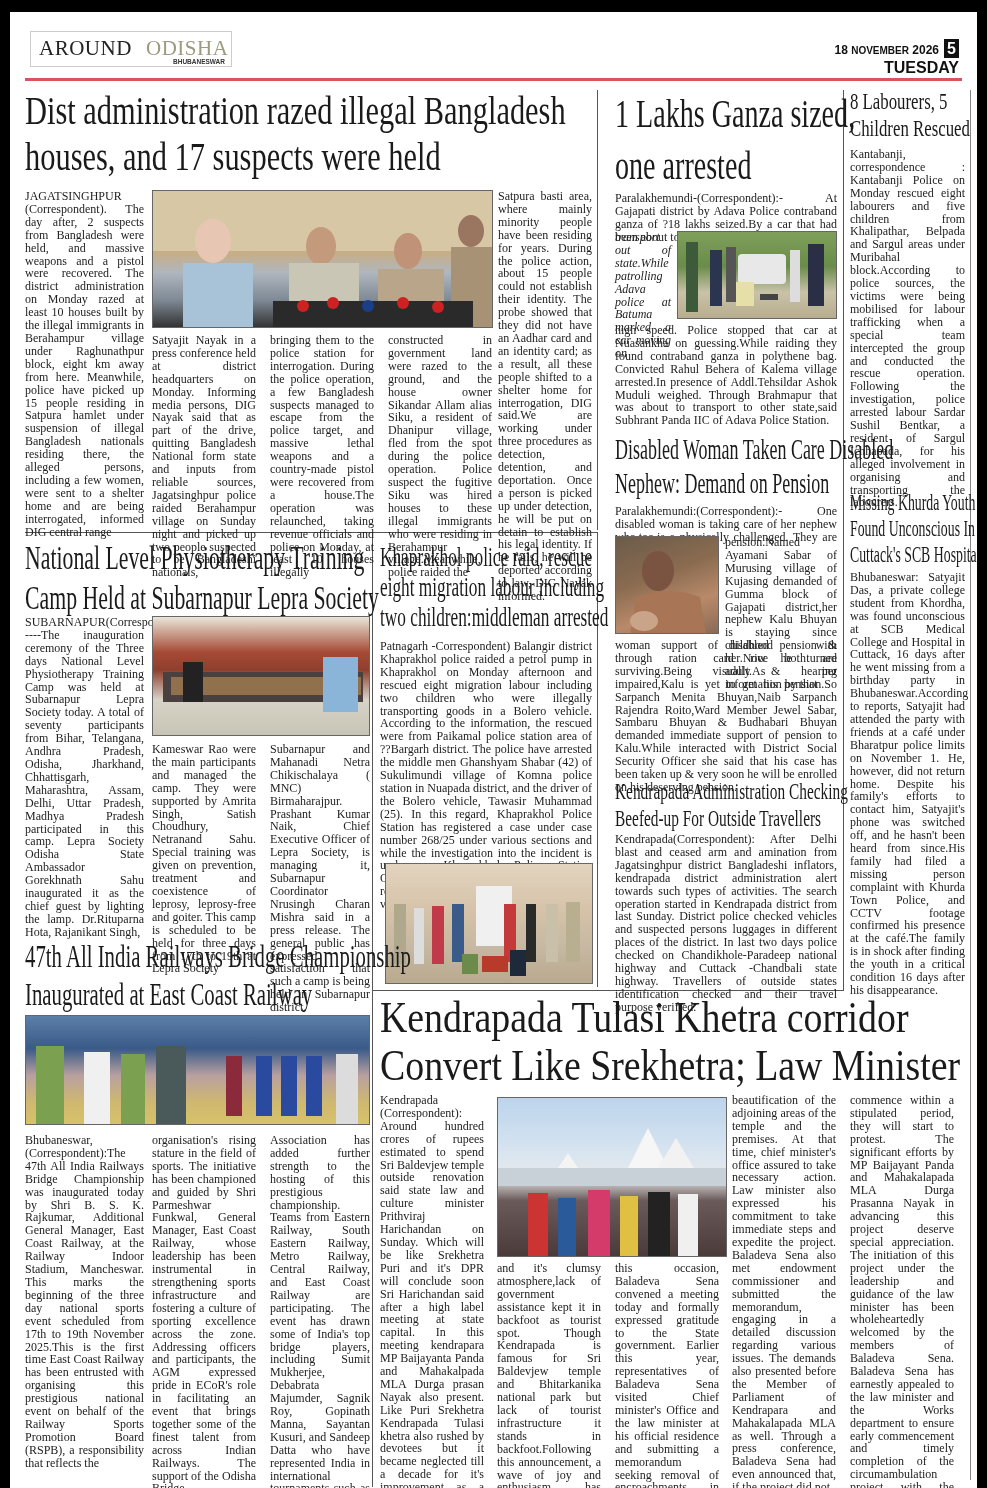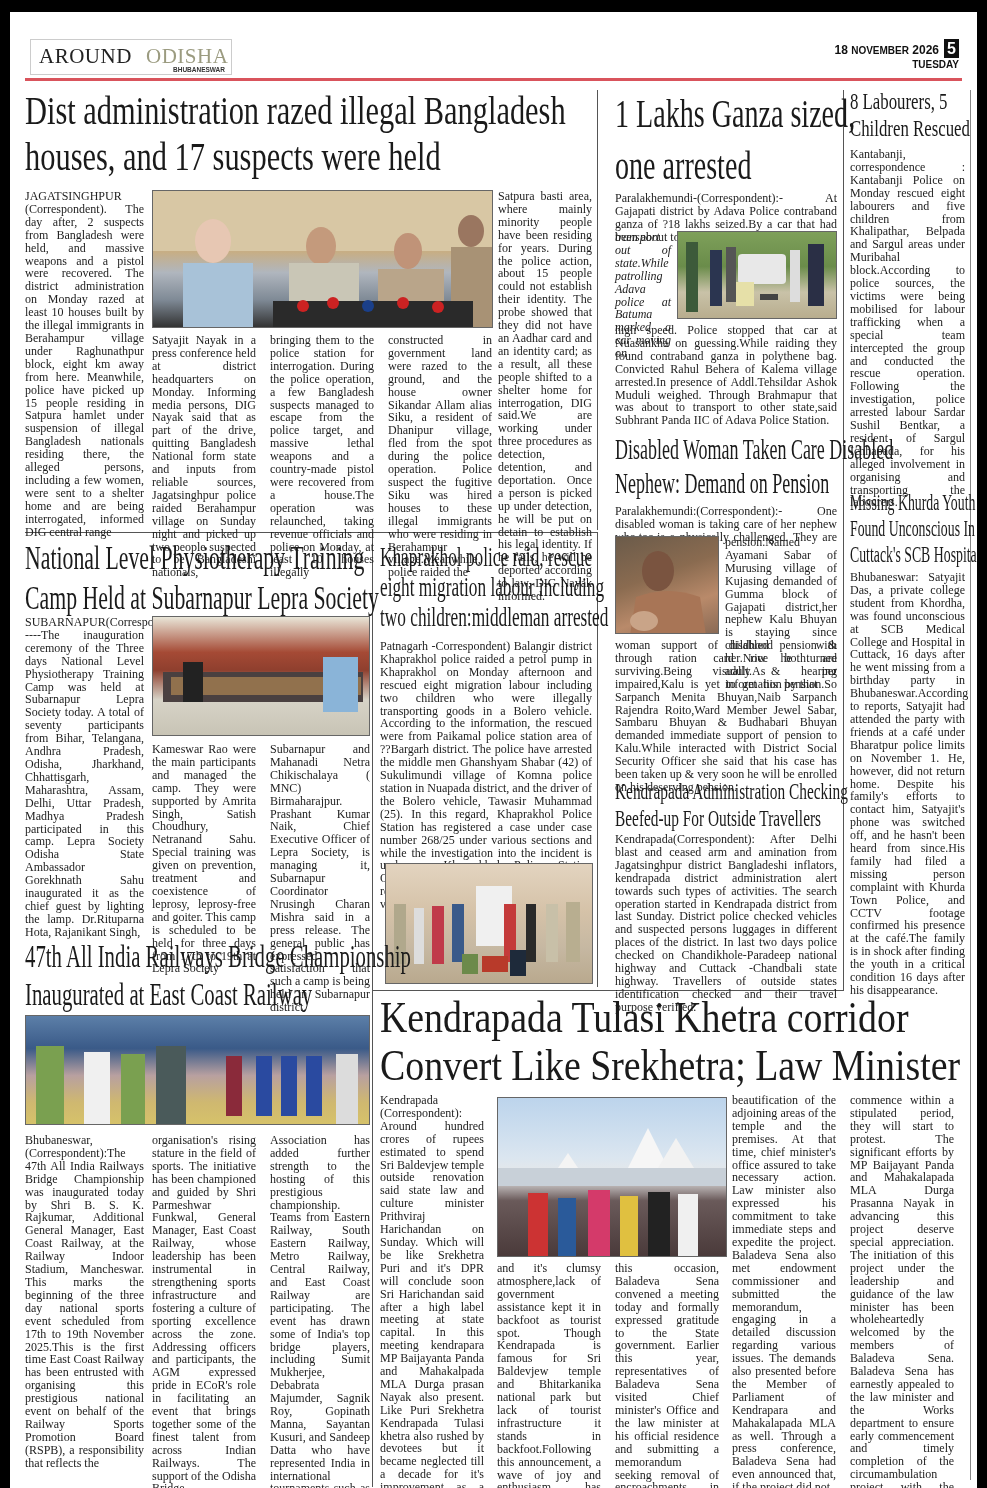--- a/index.html
+++ b/index.html
@@ -2,28 +2,28 @@
 <html><head>
 <meta charset="utf-8">
 <style>
   * { box-sizing: border-box; margin: 0; padding: 0; }
   html, body { width: 987px; height: 1488px; overflow: hidden; background: #000; }
   .page { position: absolute; left: 10px; top: 12px; width: 967px; height: 1476px; background: #fff; overflow: hidden; }
   .body-text { font-family: "Liberation Serif", "DejaVu Serif", serif; font-size: 12px; line-height: 12.9px; color: #222; text-align: justify; }
   .abs { position: absolute; }
 
   
-  .logo { position: absolute; left: 20px; top: 27px; width: 202px; height: 36px; border: 1px solid #ccc; background: #fff; }
+  .logo { position: absolute; left: 20px; top: 19px; width: 202px; height: 36px; border: 1px solid #ccc; background: #fff; }
   .logo-around { position: absolute; left: 8px; top: 4px; font-family: "Liberation Serif", serif; font-size: 21px; color: #222; letter-spacing: 0.5px; }
   .logo-odisha { position: absolute; left: 115px; top: 4px; font-family: Liberation Serif, serif; font-size: 21px; color: #9b9b80; letter-spacing: 0.5px; }
   .logo-city { position: absolute; left: 142px; top: 26px; font-family: "Liberation Sans", sans-serif; font-size: 6.5px; font-weight: bold; color: #333; }
   .date { position: absolute; right: 38px; top: 31px; font-family: "Liberation Sans", sans-serif; font-size: 12px; font-weight: bold; color: #111; }
   .date .month { font-size: 10px; }
   .pageno { position: absolute; right: 18px; top: 27px; width: 15px; height: 19px; background: #111; color: #fff; font-family: "Liberation Sans", sans-serif; font-weight: bold; font-size: 16px; line-height: 19px; text-align: center; }
-  .day { position: absolute; right: 18px; top: 47px; font-family: "Liberation Sans", sans-serif; font-size: 10px; font-weight: bold; color: #111; }
+  .day { position: absolute; right: 18px; top: 47px; font-family: "Liberation Sans", sans-serif; font-size: 16px; font-weight: bold; color: #111; }
   .redrule { position: absolute; left: 15px; right: 15px; top: 66px; height: 3px; background: #d9545c; }
 
   .vrule { position: absolute; width: 1px; background: #555; }
   .hrule { position: absolute; height: 1px; background: #555; }
 
   .headline { position: absolute; font-family: "Liberation Serif", serif; color: #1a1a1a; white-space: nowrap; }
   .photo { position: absolute; border: 1px solid #666; overflow: hidden; }
 </style>
 </head>
 <body>

